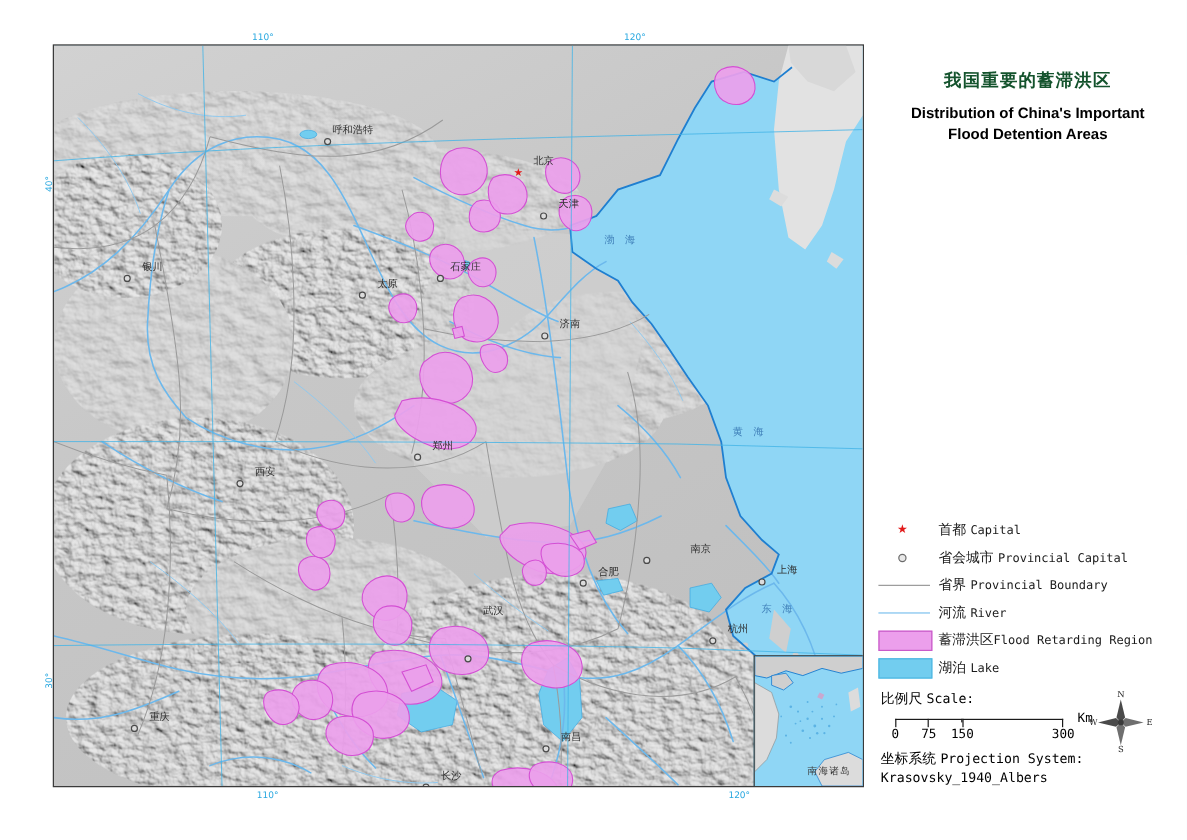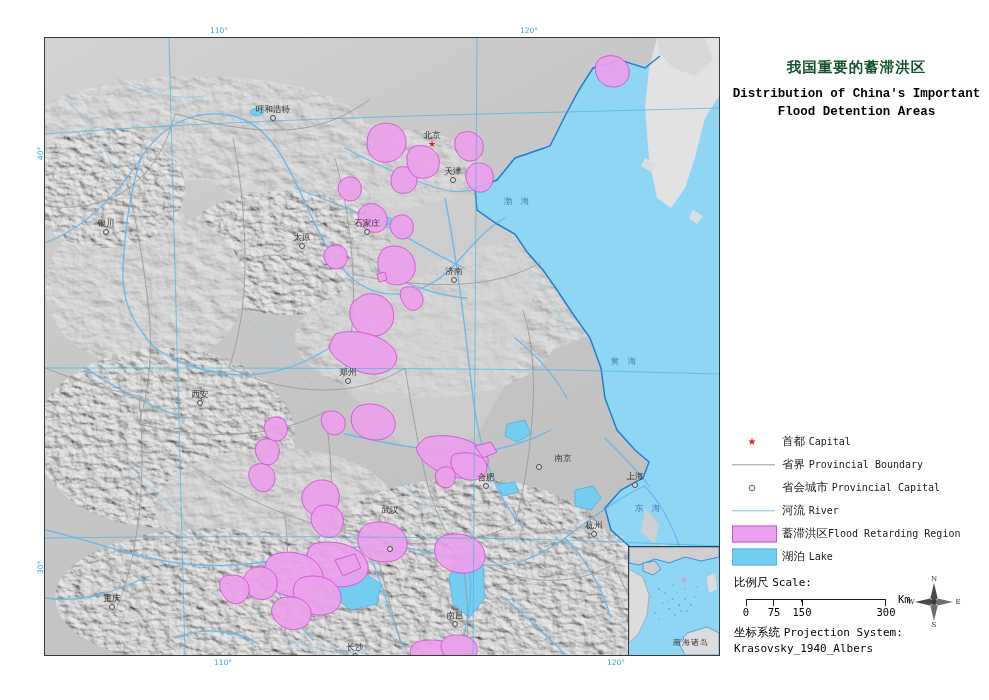--- a/index.html
+++ b/index.html
@@ -8,21 +8,21 @@
 
   
   #map-frame{position:absolute;left:44px;top:37px;width:674px;height:617px;
              border:1px solid #3a3a3a;background:#c9c9c9;overflow:hidden;}
   #map-canvas{position:absolute;left:0;top:0;width:674px;height:617px;}
 
   
   .mlabel{position:absolute;font-family:"DejaVu Sans",sans-serif;
           color:#3c3c3c;white-space:nowrap;line-height:1;
           transform:translate(-50%,-50%);pointer-events:none;}
-  .city-label{font-size:8.5px;color:#2e2e2e;}
+  .city-label{font-size:8.5px;color:#2e2e2e;margin-left:21px;}
   .sea-label{font-size:8.5px;color:#3f7fb8;letter-spacing:3px;}
   .inset-label{font-size:8px;color:#3a3a3a;letter-spacing:1px;}
 
   
   .city-dot{position:absolute;width:4px;height:4px;border-radius:50%;
             border:1px solid #4a4a4a;background:#dcdcdc;
             transform:translate(-50%,-50%);}
   .capital-star{position:absolute;font-size:9px;color:#e21a1a;line-height:1;
                 transform:translate(-50%,-50%);}
 
@@ -34,21 +34,21 @@
   
   #inset{position:absolute;right:-1px;bottom:-1px;width:90px;height:108px;
          border:1px solid #3a3a3a;background:#88d4f2;overflow:hidden;}
 
   
   #side{position:absolute;left:724px;top:0;width:265px;height:700px;}
 
   #title-block{position:absolute;left:0;top:58px;width:265px;text-align:center;}
   .title-cn{font-family:"DejaVu Sans",sans-serif;font-size:14.5px;
             font-weight:bold;color:#14532d;letter-spacing:1px;}
-  .title-en{font-family:Liberation Mono, monospace;font-size:12.5px;font-weight:bold;
+  .title-en{font-family:Liberation Sans, sans-serif;font-size:12.5px;font-weight:bold;
             color:#000;margin-top:9px;line-height:1.42;}
 
   
   #legend{position:absolute;left:6px;top:430px;width:259px;}
   .leg-row{display:flex;align-items:center;height:23px;}
   .leg-sym{width:52px;height:23px;position:relative;flex:0 0 52px;}
   .leg-txt{font-family:"DejaVu Sans",sans-serif;font-size:11.5px;color:#1a1a1a;
            white-space:nowrap;}
   .leg-txt .en{font-family:"DejaVu Sans Mono",monospace;font-size:10px;}
 
@@ -445,29 +445,29 @@
 
   <div id="legend">
       <div class="leg-row">
         <div class="leg-sym">
           <span class="sym-star" style="color: rgb(226, 26, 26);">★</span>
         </div>
         <div class="leg-txt"><span>首都 </span><span class="en">Capital</span></div>
       </div>
       <div class="leg-row">
         <div class="leg-sym">
+          <span class="sym-circle" style="background: rgb(232, 232, 232);"></span>
+        </div>
+        <div class="leg-txt"><span>省会城市 </span><span class="en">Provincial Capital</span></div>
+      </div>
+      <div class="leg-row">
+        <div class="leg-sym">
           <span class="sym-line" style="background: rgb(154, 154, 154);"></span>
         </div>
         <div class="leg-txt"><span>省界 </span><span class="en">Provincial Boundary</span></div>
-      </div>
-      <div class="leg-row">
-        <div class="leg-sym">
-          <span class="sym-circle" style="background: rgb(232, 232, 232);"></span>
-        </div>
-        <div class="leg-txt"><span>省会城市 </span><span class="en">Provincial Capital</span></div>
       </div>
       <div class="leg-row">
         <div class="leg-sym">
           <span class="sym-line" style="background: rgb(124, 192, 238);"></span>
         </div>
         <div class="leg-txt"><span>河流 </span><span class="en">River</span></div>
       </div>
       <div class="leg-row">
         <div class="leg-sym">
           <span class="sym-box" style="background: rgb(236, 159, 236); border: 1px solid rgb(201, 91, 201);"></span>

